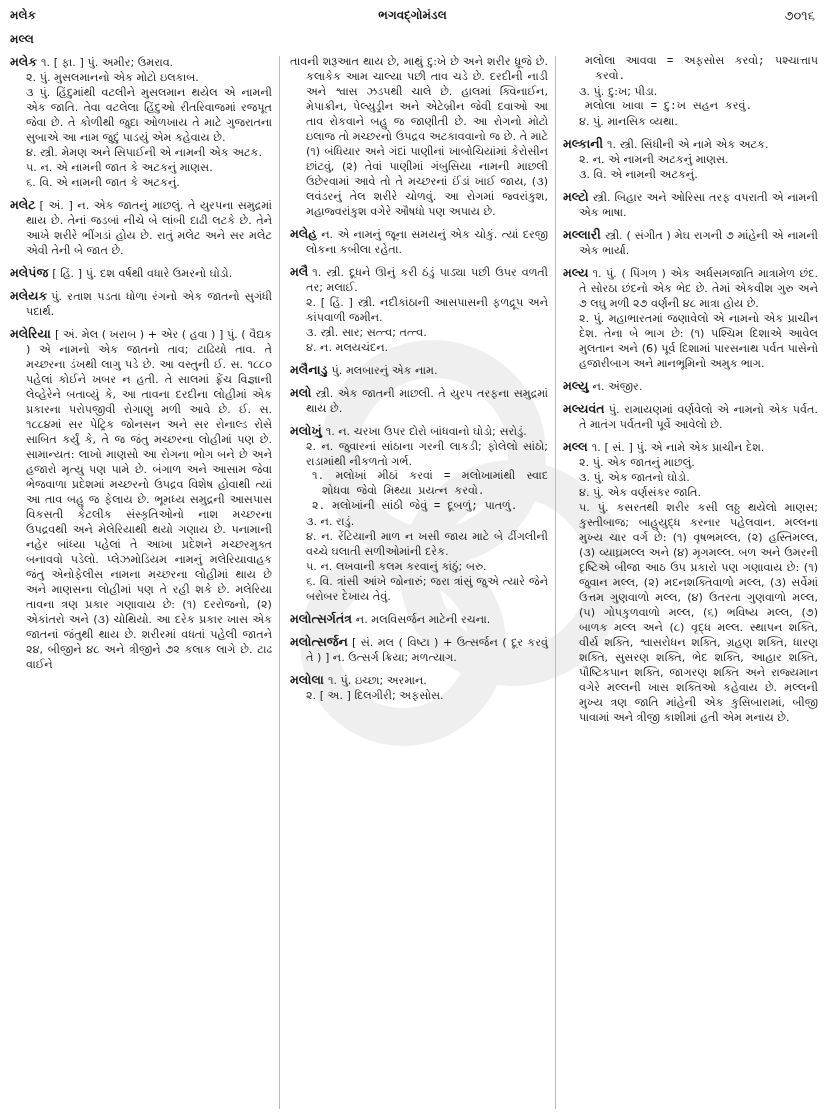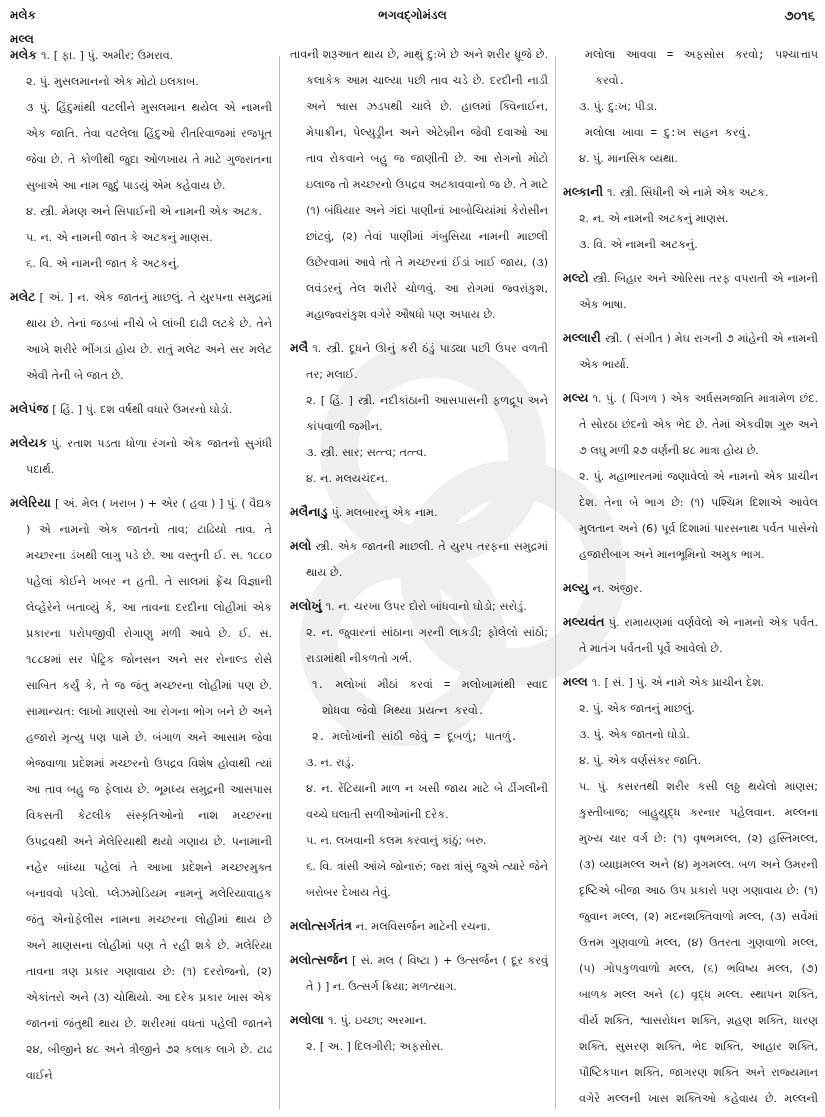--- a/index.html
+++ b/index.html
@@ -10,24 +10,24 @@
     position: relative;
   }
   .watermark {
     position: absolute; left: 300px; top: 330px; width: 260px; height: 360px;
     pointer-events: none; opacity: 0.06;
   }
   .watermark .ring { position: absolute; border: 38px solid #000; border-radius: 50%; }
   .header { position: absolute; top: 8px; left: 10px; right: 10px; height: 20px; }
   .header .left { position: absolute; left: 0; top: 0; font-weight: bold; font-size: 12px; }
   .header .center { position: absolute; left: 0; right: 0; text-align: center; top: 0; font-size: 12px; font-weight: bold; }
-  .header .right { position: absolute; right: 0; top: 0; font-size: 13px; font-weight: bold; }
+  .header .right { position: absolute; right: 0; top: 0; font-size: 13px; font-weight: normal; }
   .header .left2 { position: absolute; left: 0; top: 24px; font-weight: bold; font-size: 12px; }
   .col {
-    position: absolute; top: 42px; font-size: 11.2px; line-height: 26px;
+    position: absolute; top: 54px; font-size: 11.2px; line-height: 15px;
     text-align: justify;
   }
   .col1 { left: 10px; width: 262px; }
   .col2 { left: 290px; width: 258px; }
   .col3 { left: 563px; width: 255px; }
   .divider { position: absolute; top: 56px; bottom: 8px; width: 1px; background: #bbb; }
   .d1 { left: 279px; } .d2 { left: 555px; }
   .entry { margin: 0 0 7px 0; }
   .entry p { margin: 0; padding-left: 16px; text-indent: -16px; }
   .entry p.sub { padding-left: 16px; text-indent: 0; }
@@ -71,20 +71,23 @@
     <div class="entry">
       <p><span class="hw">મલેયક</span><span>પું. રતાશ પડતા ધોળા રંગનો એક જાતનો સુગંધી પદાર્થ.</span></p>
     </div>
     <div class="entry">
       <p><span class="hw">મલેરિયા</span><span>[ અં. મેલ ( ખરાબ ) + એર ( હવા ) ] પું. ( વૈદ્યક ) એ નામનો એક જાતનો તાવ; ટાઢિયો તાવ. તે મચ્છરના ડંખથી લાગુ પડે છે. આ વસ્તુની ઈ. સ. ૧૮૮૦ પહેલાં કોઈને ખબર ન હતી. તે સાલમાં ફ્રેંચ વિજ્ઞાની લેવ્હેરેને બતાવ્યું કે, આ તાવના દરદીના લોહીમાં એક પ્રકારના પરોપજીવી રોગાણુ મળી આવે છે. ઈ. સ. ૧૮૮૪માં સર પેટ્રિક જોનસન અને સર રોનાલ્ડ રોસે સાબિત કર્યું કે, તે જ જંતુ મચ્છરના લોહીમાં પણ છે. સામાન્યત: લાખો માણસો આ રોગના ભોગ બને છે અને હજારો મૃત્યુ પણ પામે છે. બંગાળ અને આસામ જેવા ભેજવાળા પ્રદેશમાં મચ્છરનો ઉપદ્રવ વિશેષ હોવાથી ત્યાં આ તાવ બહુ જ ફેલાય છે. ભૂમધ્ય સમુદ્રની આસપાસ વિકસતી કેટલીક સંસ્કૃતિઓનો નાશ મચ્છરના ઉપદ્રવથી અને મેલેરિયાથી થયો ગણાય છે. પનામાની નહેર બાંધ્યા પહેલાં તે આખા પ્રદેશને મચ્છરમુક્ત બનાવવો પડેલો. પ્લેઝમોડિયમ નામનું મલેરિયાવાહક જંતુ એનોફેલીસ નામના મચ્છરના લોહીમાં થાય છે અને માણસના લોહીમાં પણ તે રહી શકે છે. મલેરિયા તાવના ત્રણ પ્રકાર ગણાવાય છે: (૧) દરરોજનો, (૨) એકાંતરો અને (૩) ચોથિયો. આ દરેક પ્રકાર ખાસ એક જાતનાં જંતુથી થાય છે. શરીરમાં વધતાં પહેલી જાતને ૨૪, બીજીને ૪૮ અને ત્રીજીને ૭૨ કલાક લાગે છે. ટાઢ વાઈને</span></p>
     </div>
   </div>
 <div class="col col2">
     <div class="entry">
       <p><span>તાવની શરૂઆત થાય છે, માથું દુ:ખે છે અને શરીર ધ્રૂજે છે. કલાકેક આમ ચાલ્યા પછી તાવ ચડે છે. દરદીની નાડી અને શ્વાસ ઝડપથી ચાલે છે. હાલમાં ક્વિનાઈન, મેપાક્રીન, પેલ્યુડ્રીન અને એટેબ્રીન જેવી દવાઓ આ તાવ રોકવાને બહુ જ જાણીતી છે. આ રોગનો મોટો ઇલાજ તો મચ્છરનો ઉપદ્રવ અટકાવવાનો જ છે. તે માટે (૧) બંધિયાર અને ગંદાં પાણીનાં ખાબોચિયાંમાં કેરોસીન છાંટવું, (૨) તેવાં પાણીમાં ગંબુસિયા નામની માછલી ઉછેરવામાં આવે તો તે મચ્છરનાં ઈંડાં ખાઈ જાય, (૩) લવંડરનું તેલ શરીરે ચોળવું. આ રોગમાં જ્વરાંકુશ, મહાજ્વરાંકુશ વગેરે ઔષધો પણ અપાય છે.</span></p>
+    </div>
+    <div class="entry">
+      <p><span class="hw">મલેહ</span><span>ન. એ નામનું જૂના સમયનું એક ચોકું. ત્યાં દરજી લોકના કબીલા રહેતા.</span></p>
     </div>
     <div class="entry">
       <p><span class="hw">મલૈ</span><span>૧. સ્ત્રી. દૂધને ઊનું કરી ઠંડું પાડ્યા પછી ઉપર વળતી તર; મલાઈ.</span></p>
       <p class="sub"><span>૨. [ હિં. ] સ્ત્રી. નદીકાંઠાની આસપાસની ફળદ્રૂપ અને કાંપવાળી જમીન.</span></p>
       <p class="sub"><span>૩. સ્ત્રી. સાર; સત્ત્વ; તત્ત્વ.</span></p>
       <p class="sub"><span>૪. ન. મલયચંદન.</span></p>
     </div>
     <div class="entry">
       <p><span class="hw">મલૈનાડુ</span><span>પું. મલબારનું એક નામ.</span></p>
     </div>

